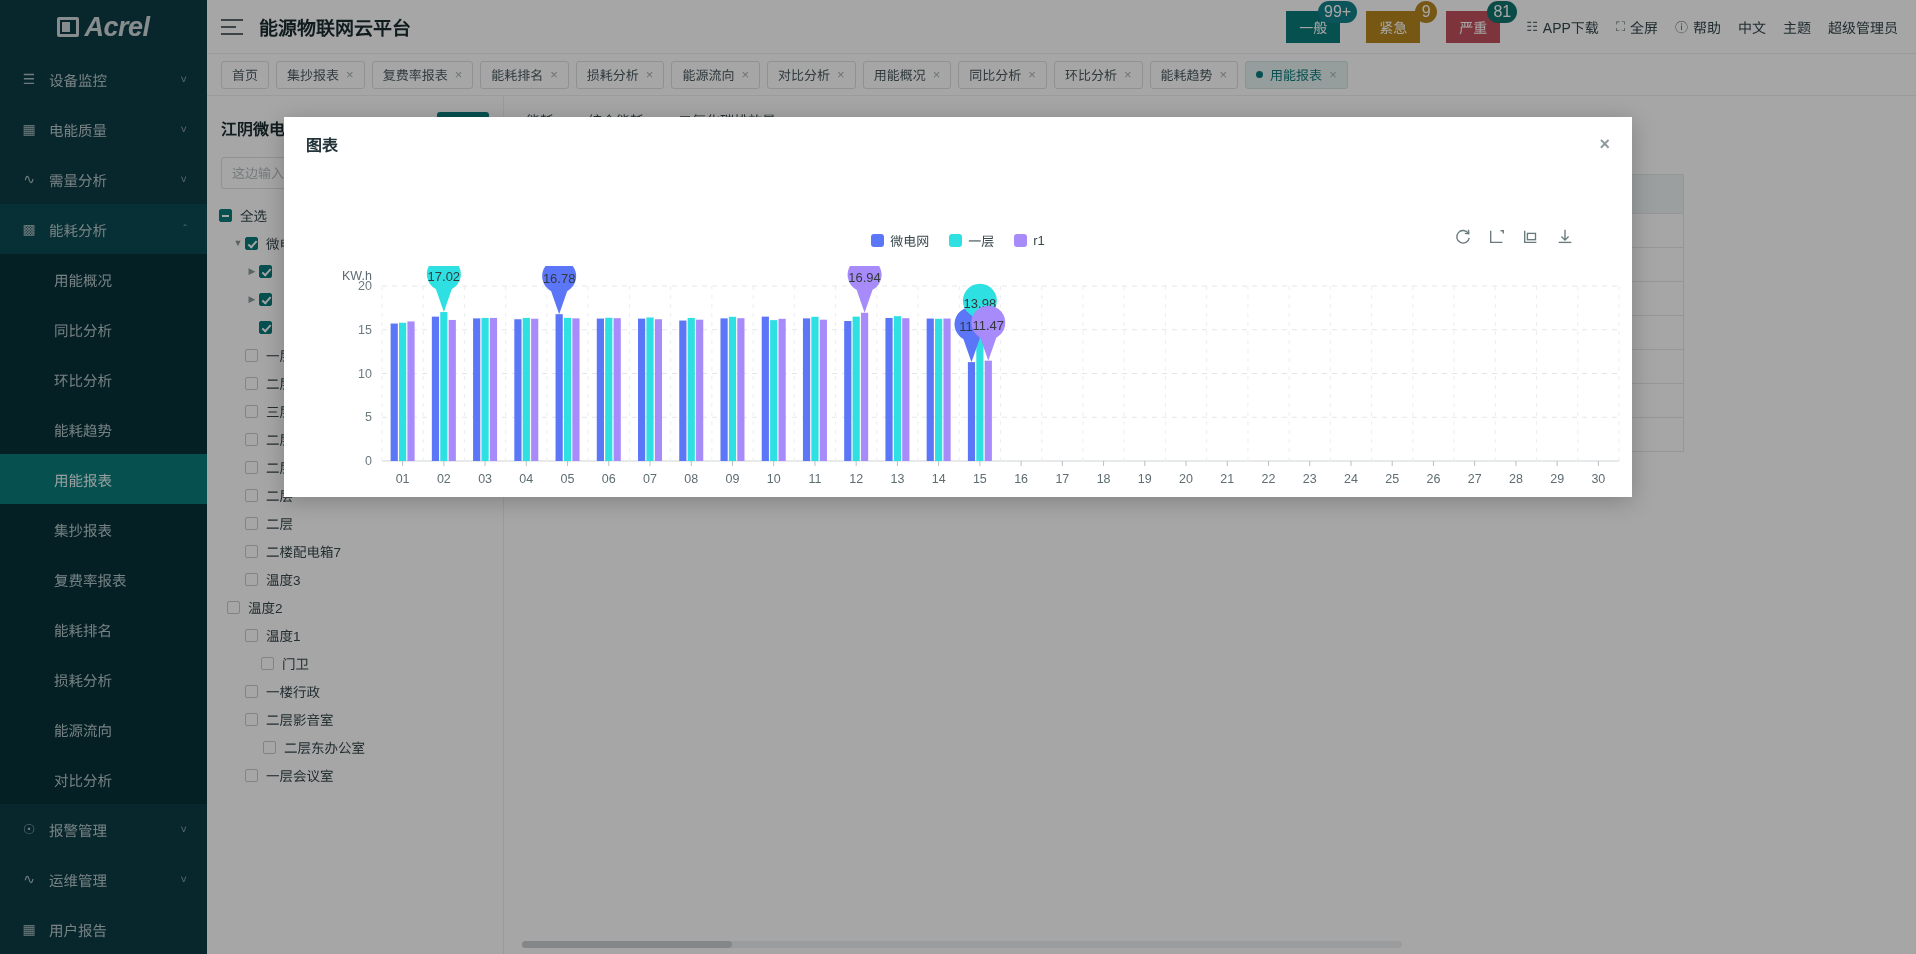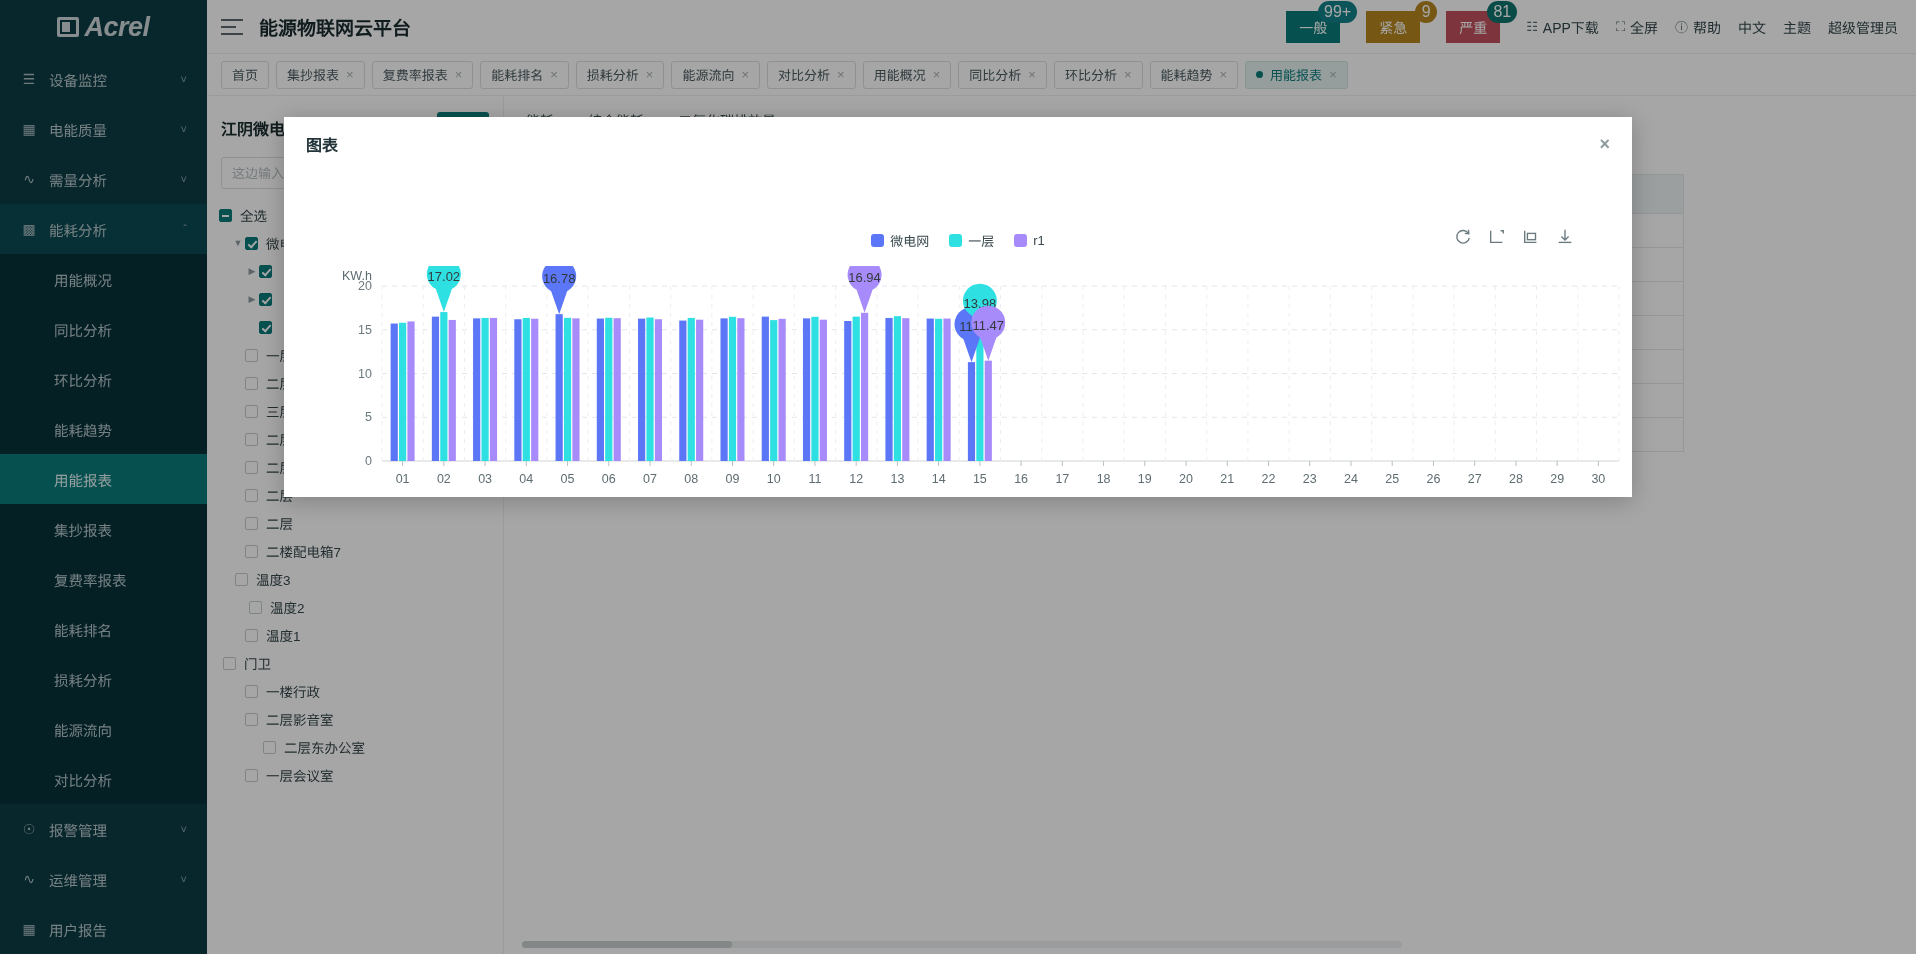--- a/index.html
+++ b/index.html
@@ -427,33 +427,33 @@
               <span>二层</span>
             </div>
           <div class="tree-row" style="padding-left:38px">
               <span class="cbox"></span>
               <span>二层</span>
             </div>
           <div class="tree-row" style="padding-left:38px">
               <span class="cbox"></span>
               <span>二楼配电箱7</span>
             </div>
-          <div class="tree-row" style="padding-left:28px">
+          <div class="tree-row" style="padding-left:38px">
               <span class="cbox"></span>
               <span>温度3</span>
             </div>
-          <div class="tree-row" style="padding-left:42px">
+          <div class="tree-row" style="padding-left:20px">
               <span class="cbox"></span>
               <span>温度2</span>
             </div>
           <div class="tree-row" style="padding-left:38px">
               <span class="cbox"></span>
               <span>温度1</span>
             </div>
-          <div class="tree-row" style="padding-left:16px">
+          <div class="tree-row" style="padding-left:54px">
               <span class="cbox"></span>
               <span>门卫</span>
             </div>
           <div class="tree-row" style="padding-left:38px">
               <span class="cbox"></span>
               <span>一楼行政</span>
             </div>
           <div class="tree-row" style="padding-left:38px">
               <span class="cbox"></span>
               <span>二层影音室</span>

